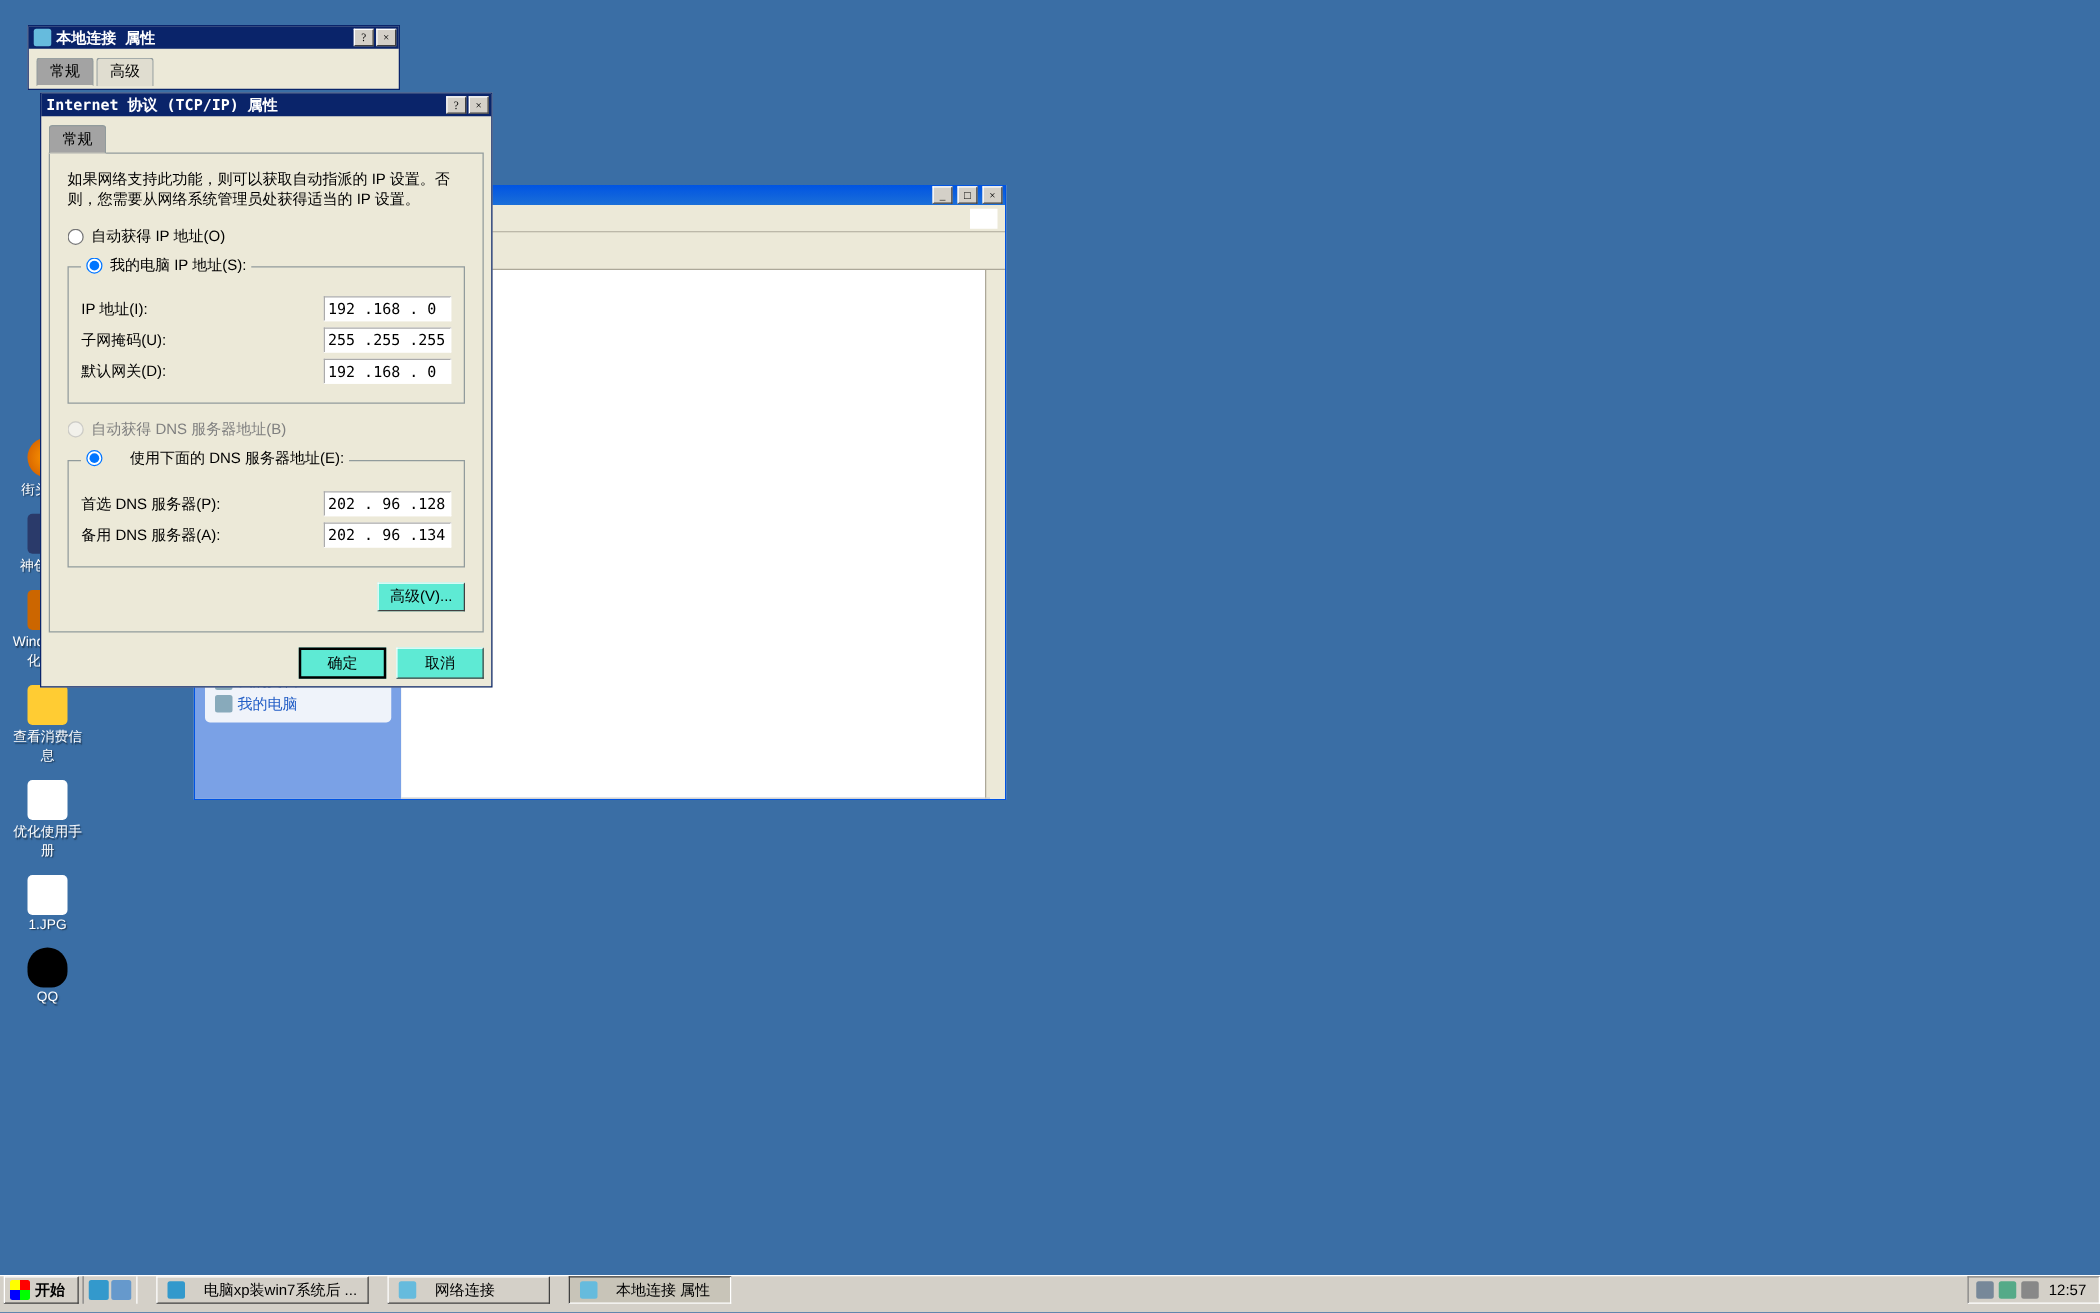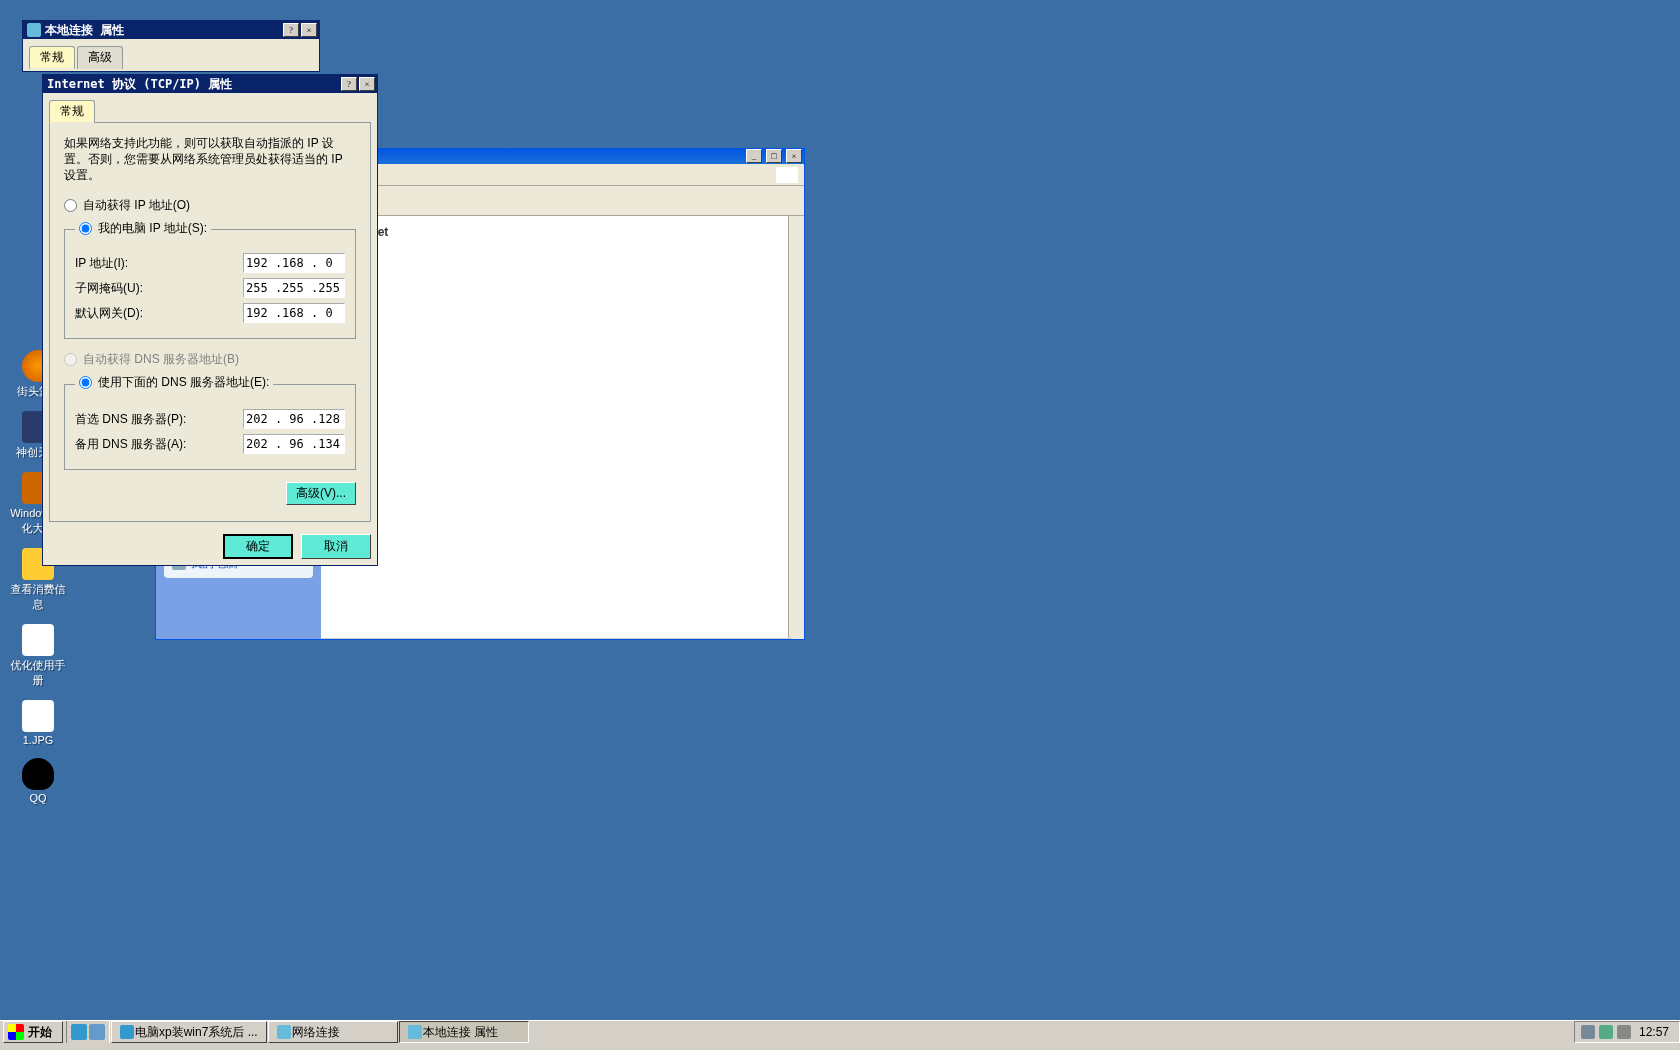--- a/index.html
+++ b/index.html
@@ -54,27 +54,27 @@
   height: 18px; background: linear-gradient(#0a246a, #a6caf0 400%);
   background: #0a246a;
   color: #fff; display: flex; align-items: center; padding: 0 2px 0 4px;
   font-family: "SimSun", monospace; font-size: 12px;
 }
 .dialog-titlebar.active { background: linear-gradient(90deg, #0a246a, #3a6ea5 140%); background: #0a246a; }
 .title-text { flex: 1; font-weight: bold; }
 .titlebar-btn { width: 16px; height: 14px; background: #d4d0c8; border: 1px solid #fff; border-right-color: #404040; border-bottom-color: #404040; color: #000; font-size: 9px; line-height: 12px; text-align: center; margin-left: 2px; font-family: Tahoma; }
 .dialog-tabs { display: flex; padding: 6px 6px 0; gap: 0; }
 .tab { background: #ece9d8; border: 1px solid #919b9c; border-bottom: none; padding: 2px 10px; border-radius: 3px 3px 0 0; margin-right: 2px; position: relative; top: 1px; }
-.tab.active { background: #fef9c3; z-index: 2; border-bottom: 1px solid #ece9d8; }
+.tab.active { background: #a3a3a3; z-index: 2; border-bottom: 1px solid #ece9d8; }
 .tab.inactive { background: #e0ddd0; }
 .dialog-content { margin: 0 6px 6px; border: 1px solid #919b9c; background: #ece9d8; padding: 10px; }
 
 #props-dialog { left: 22px; top: 20px; width: 298px; height: 52px; z-index: 5; }
 
-#tcpip-dialog { left: 42px; top: 74px; width: 336px; z-index: 10; }
+#tcpip-dialog { left: 32px; top: 74px; width: 362px; z-index: 10; }
 #tcpip-dialog .dialog-content { padding: 12px 14px; }
 
 .info-text { line-height: 16px; margin-bottom: 14px; }
 .groupbox { border: 1px solid #919b9c; padding: 10px 10px 10px 10px; margin-bottom: 12px; position: relative; }
 .groupbox legend { padding: 0 4px; background: #ece9d8; }
 .radio-row { display: flex; align-items: center; gap: 6px; margin: 2px 0 6px; }
 .radio-row input[type=radio] { margin: 0; }
 .radio-row.disabled { color: #808080; }
 .field-row { display: flex; align-items: center; justify-content: space-between; margin: 5px 0; }
 .field-label { flex: 1; }
@@ -88,21 +88,21 @@
   position: absolute; left: 0; bottom: 0; right: 0; height: 30px;
   background: linear-gradient(#eee, #d4d0c8);
   background: #d4d0c8;
   border-top: 1px solid #fff;
   display: flex; align-items: flex-start;
 }
 .start-btn { height: 22px; margin: 0 3px; padding: 0 10px 0 4px; background: #d4d0c8; border: 1px solid #fff; border-right-color: #404040; border-bottom-color: #404040; display: flex; align-items: center; gap: 4px; font-weight: bold; }
 .start-flag { width: 16px; height: 16px; background: conic-gradient(#f00 0 25%, #0f0 0 50%, #00f 0 75%, #ff0 0); border-radius: 2px; }
 .ql { display: flex; gap: 2px; padding: 0 4px; border-left: 1px solid #808080; border-right: 1px solid #fff; height: 22px; align-items: center; }
 .ql-icon { width: 16px; height: 16px; background: #6aa; border-radius: 2px; }
-.task-btn { height: 22px; background: #d4d0c8; border: 1px solid #fff; border-right-color: #404040; border-bottom-color: #404040; padding: 0 8px; display: flex; align-items: center; gap: 1px; margin-left: 1px; min-width: 130px; }
+.task-btn { height: 22px; background: #d4d0c8; border: 1px solid #fff; border-right-color: #404040; border-bottom-color: #404040; padding: 0 8px; display: flex; align-items: center; gap: 15px; margin-left: 15px; min-width: 130px; }
 .task-btn.pressed { border: 1px solid #404040; border-right-color: #fff; border-bottom-color: #fff; background: #c8c4b8; }
 .task-icon { width: 14px; height: 14px; background: #69c; border-radius: 2px; }
 .tray { margin-left: auto; height: 22px; border: 1px solid #808080; border-right-color: #fff; border-bottom-color: #fff; display: flex; align-items: center; gap: 4px; padding: 0 6px; }
 .tray-icon { width: 14px; height: 14px; background: #789; border-radius: 2px; }
 .clock { padding: 0 4px; }
 
 .chevron { width: 14px; height: 14px; border: 1px solid #b0c4e4; border-radius: 50%; display: inline-flex; align-items: center; justify-content: center; color: #215dc6; font-size: 9px; background: #fff; }
 </style>
 </head>
 <body>
@@ -251,21 +251,21 @@
         <input class="ip-input" value="192 .168 . 0  . 1" style="">
       </div>
     </fieldset>
 
     <div class="radio-row disabled">
       <input type="radio" name="dnsmode" disabled="" style="">
       <span>自动获得 DNS 服务器地址(B)</span>
     </div>
     <fieldset class="groupbox">
       <legend>
-        <span style="display:inline-flex;gap:6px">
+        <span style="display:inline-flex;gap:22px">
           <input type="radio" name="dnsmode" checked="" style="">
           <span>使用下面的 DNS 服务器地址(E):</span>
         </span>
       </legend>
       <div class="field-row">
         <span class="field-label">首选 DNS 服务器(P):</span>
         <input class="ip-input" value="202 . 96 .128 .166" style="">
       </div>
       <div class="field-row">
         <span class="field-label">备用 DNS 服务器(A):</span>

